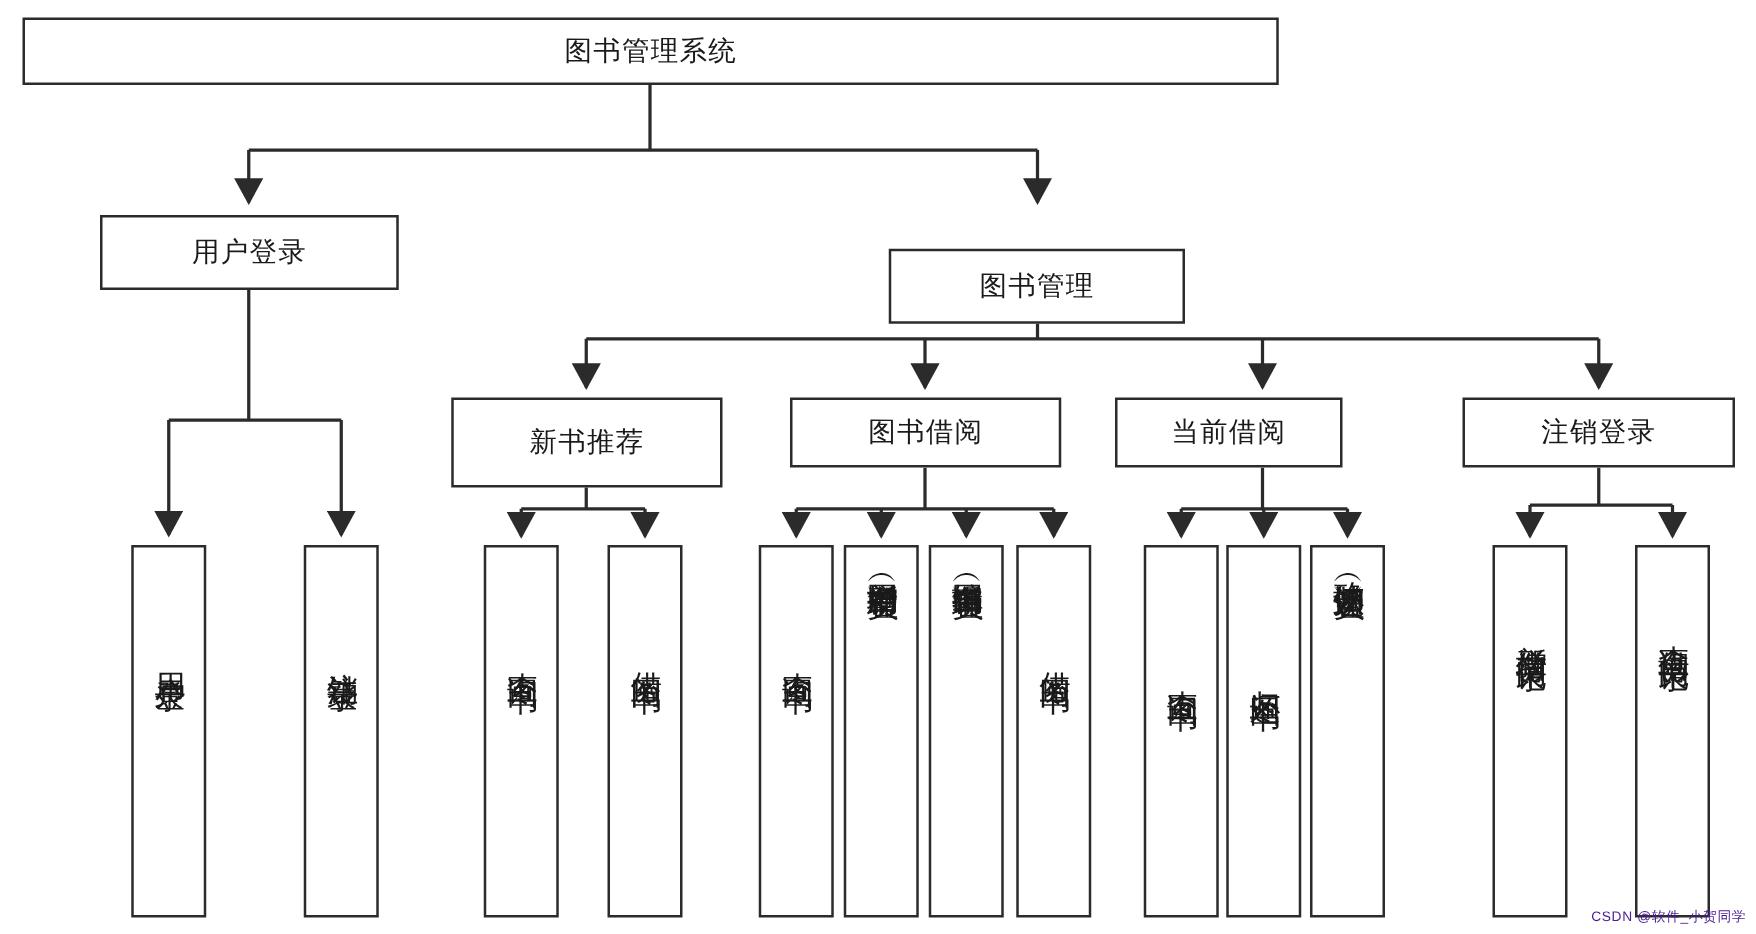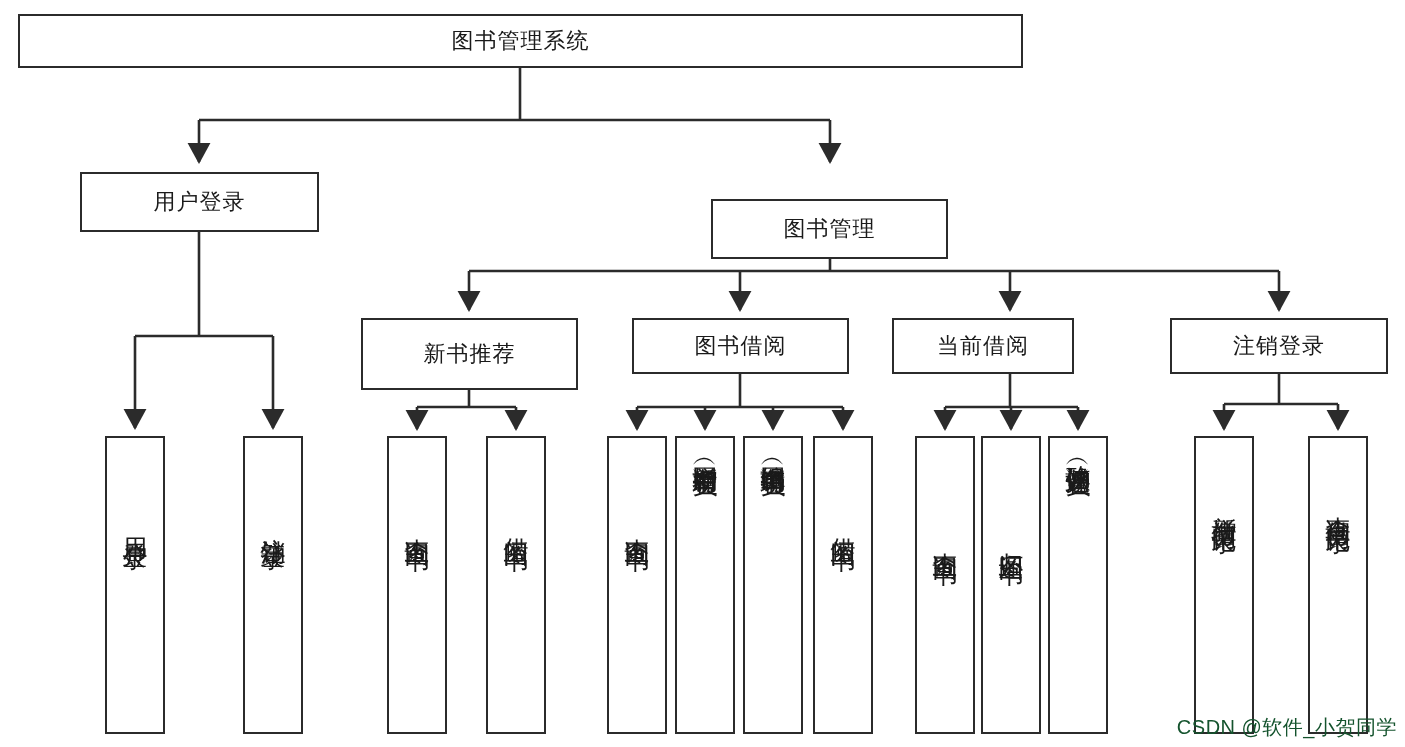--- a/index.html
+++ b/index.html
@@ -64,22 +64,22 @@
   .node.vert.mid2 .label {
     padding-top: 72px;
   }
   .node.vert.mid3 .label {
     padding-top: 86px;
   }
   #watermark {
     position: absolute;
     right: 8px;
     bottom: 6px;
-    font-size: 20px;
-    color: #14532d;
+    font-size: 11px;
+    color: #4c1d95;
     letter-spacing: 0.5px;
     white-space: nowrap;
   }
 </style>
 </head>
 <body>
 
 <div id="canvas">
 
   <svg id="wires" viewBox="0 0 1405 747">

